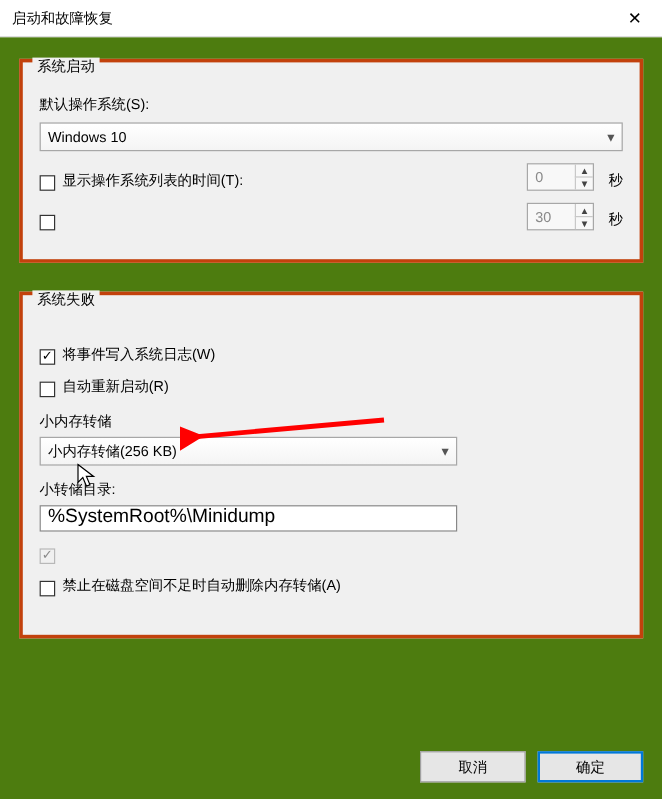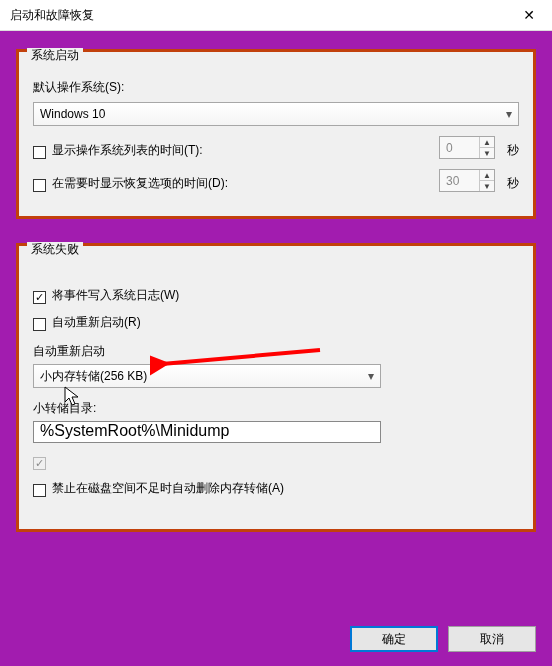--- a/index.html
+++ b/index.html
@@ -1,16 +1,16 @@
 <!DOCTYPE html>
 <html><head>
 <meta charset="utf-8">
 <style>
 html,body{margin:0;padding:0;font-family:"Microsoft YaHei","Segoe UI",Tahoma,sans-serif;font-size:12px;color:#000;background:#fff}
-.dialog{width:552px;height:666px;background:#a21caf;position:relative;box-sizing:border-box}
+.dialog{width:552px;height:666px;background:#4d7c0f;position:relative;box-sizing:border-box}
 .titlebar{height:30px;background:#fff;display:flex;align-items:center;justify-content:space-between;padding-left:10px;border-bottom:1px solid #ddd}
 .titlebar .title{font-size:12px}
 .titlebar .close{width:46px;height:30px;display:flex;align-items:center;justify-content:center;font-size:14px;cursor:default}
 .body{padding:18px 16px 0 16px;position:relative}
 .group{border:3px solid #c2410c;background:#f0f0f0;position:relative;padding:4px 14px 14px 14px;margin-bottom:24px}
 .group-legend{position:absolute;top:-9px;left:-6px;background:#f0f0f0;padding:0 4px;font-size:12px}
 .label{font-size:12px;margin:6px 0}
 .select{height:24px;width:100%;border:1px solid #a7a7a7;background:linear-gradient(#fff,#f4f4f4);padding:0 22px 0 6px;font-size:12px;box-sizing:border-box;position:relative;display:flex;align-items:center;cursor:default}
 .select .chev{position:absolute;right:6px;top:50%;transform:translateY(-50%);color:#555}
 .row{display:flex;align-items:flex-end;margin:10px 0}
@@ -73,21 +73,20 @@
           <span class="btns">
               <div>▲</div>
               <div>▼</div>
             </span>
         </span>
         <span class="unit">秒</span>
       </div>
 
       <div class="row">
         <span class="chk"></span>
-        <span class="chk-label">在需要时显示恢复选项的时间(D):</span>
         <span class="spacer"></span>
         <span class="spinner disabled">
           <span>30</span>
           <span class="btns">
               <div>▲</div>
               <div>▼</div>
             </span>
         </span>
         <span class="unit">秒</span>
       </div>
@@ -99,21 +98,21 @@
       <div class="row" style="margin-top:20px">
         <span class="chk checked"></span>
         <span class="chk-label">将事件写入系统日志(W)</span>
       </div>
 
       <div class="row">
         <span class="chk"></span>
         <span class="chk-label">自动重新启动(R)</span>
       </div>
 
-      <div class="sub-label">自动重新启动</div>
+      <div class="sub-label">小内存转储</div>
 
       <div class="select" style="max-width:348px">
         <span>小内存转储(256 KB)</span>
         <span class="chev">▾</span>
       </div>
 
       <div class="sub-label">小转储目录:</div>
       <div class="textbox">
         <span>%SystemRoot%\Minidump</span>
       </div>
@@ -137,17 +136,17 @@
         </marker>
       </defs>
     <line x1="170" y1="4" x2="12" y2="18" stroke="#ff0000" stroke-width="4" marker-end="url(#ah)"></line>
   </svg>
 
   <svg class="cursor" width="16" height="22">
     <path d="M1,1 L1,16 L5,12 L8,19 L11,18 L8,11 L14,11 Z" fill="#fff" stroke="#000" stroke-width="1"></path>
   </svg>
 
   <div class="buttons">
+    <div class="btn">取消</div>
     <div class="btn primary">确定</div>
-    <div class="btn">取消</div>
   </div>
 
 </div>
 
 </body></html>

